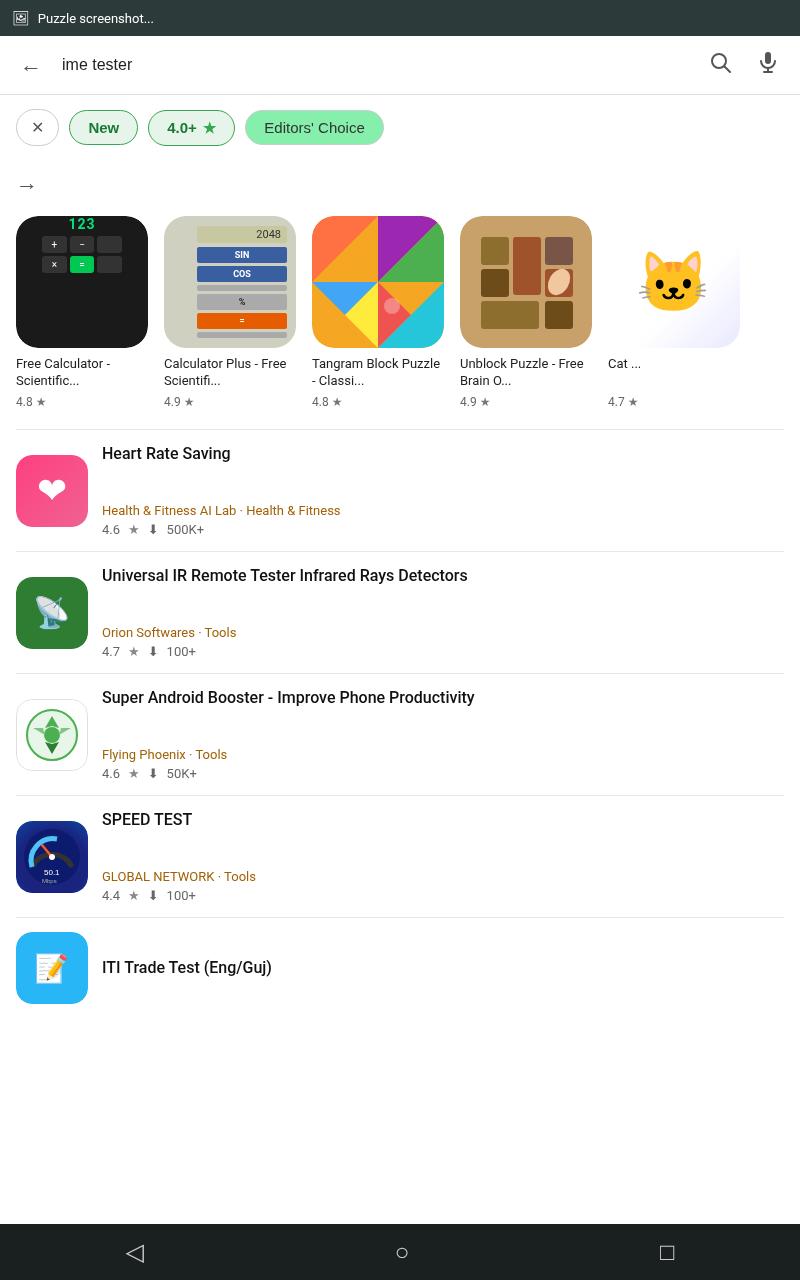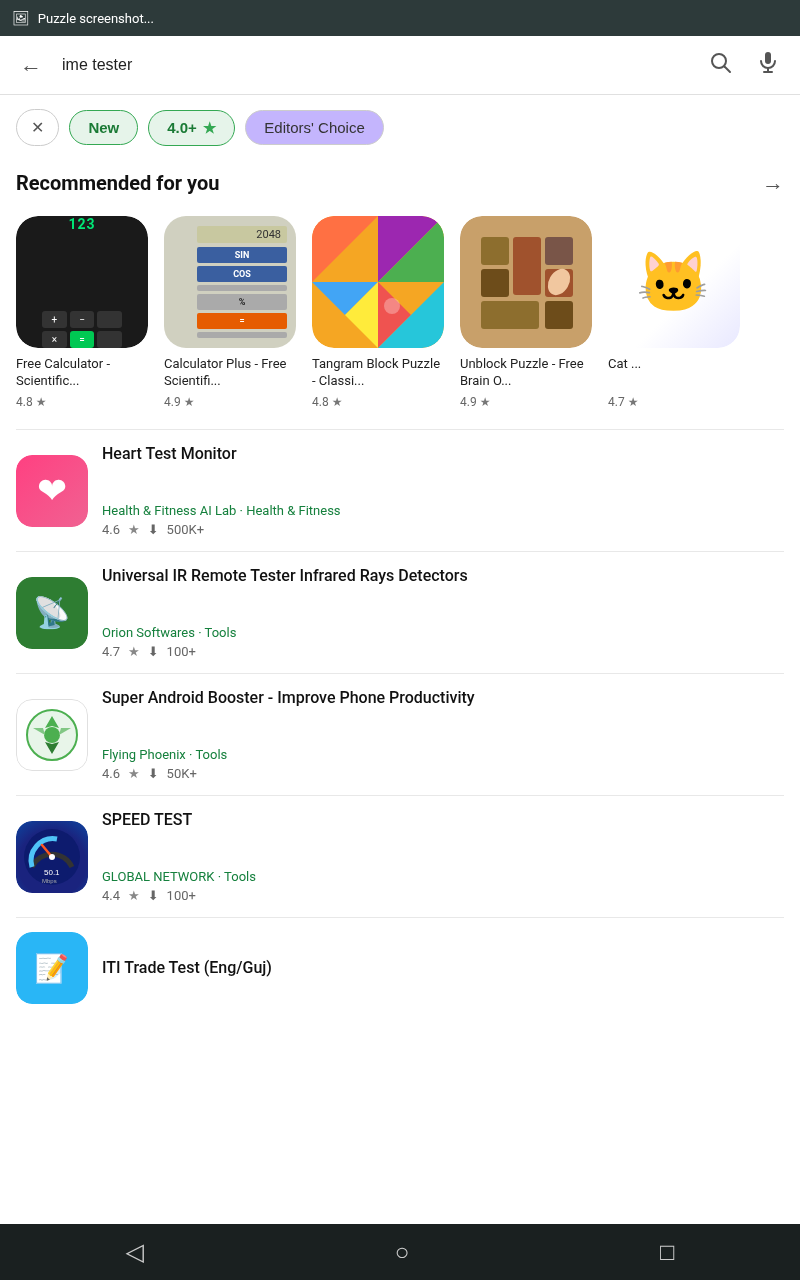--- a/index.html
+++ b/index.html
@@ -75,21 +75,21 @@
       padding: 14px 16px;
       gap: 10px;
       background: #fff;
     }
     .chip {
       border-radius: 50px;
       padding: 8px 18px;
       font-size: 15px;
       cursor: pointer;
       border: 1.5px solid #ccc;
-      background: #c4b5fd;
+      background: #86efac;
       color: #333;
       display: flex;
       align-items: center;
       gap: 6px;
     }
     .chip.active-green {
       background: #e6f4ea;
       border-color: #34a853;
       color: #1a7a35;
       font-weight: 600;
@@ -149,21 +149,21 @@
     }
 
     
     .calc-icon {
       width: 132px; height: 132px;
       background: #1a1a1a;
       border-radius: 22px;
       display: flex;
       flex-direction: column;
       align-items: center;
-      justify-content: space-between;
+      justify-content: flex-start;
       gap: 4px;
     }
     .calc-display {
       color: #00e676;
       font-size: 14px;
       font-weight: bold;
       letter-spacing: 1px;
     }
     .calc-buttons {
       display: grid;
@@ -294,21 +294,21 @@
       flex: 1;
     }
     .app-list-name {
       font-size: 16px;
       color: #111;
       font-weight: 500;
       margin-bottom: 2px;
     }
     .app-list-sub {
       font-size: 13px;
-      color: #15803d;
+      color: #a16207;
       margin-bottom: 4px;
       margin-top: 40px;
     }
     .app-list-meta {
       display: flex;
       align-items: center;
       gap: 8px;
       font-size: 13px;
       color: #666;
     }
@@ -437,21 +437,20 @@
   <button class="chip active-green">
     <span>4.0+</span>
     <span class="chip-star">★</span>
   </button>
   <button class="chip">
     <span>Editors' Choice</span>
   </button>
 </div>
 
 <div class="section-header">
-  <span class="section-title">Recommended for you</span>
   <span class="section-arrow">→</span>
 </div>
 
 <div class="horizontal-apps">
 
   <div class="app-card">
     <div class="app-card-icon">
       <div class="calc-icon">
         <div class="calc-display">123</div>
         <div class="calc-buttons">
@@ -557,21 +556,21 @@
 
 <div class="divider"></div>
 
 <div class="app-list-item">
   <div class="app-list-icon">
     <div class="hrm-icon">
       <span style="color:#fff;">❤</span>
     </div>
   </div>
   <div class="app-list-info">
-    <div class="app-list-name">Heart Test Monitor</div>
+    <div class="app-list-name">Heart Rate Saving</div>
     <div class="app-list-sub">
       <span>Health &amp; Fitness AI Lab</span>
       <span> · </span>
       <span>Health &amp; Fitness</span>
     </div>
     <div class="app-list-meta">
       <span>4.6</span>
       <span class="rating-stars">★</span>
       <span class="install-icon">⬇</span>
       <span class="downloads">500K+</span>

